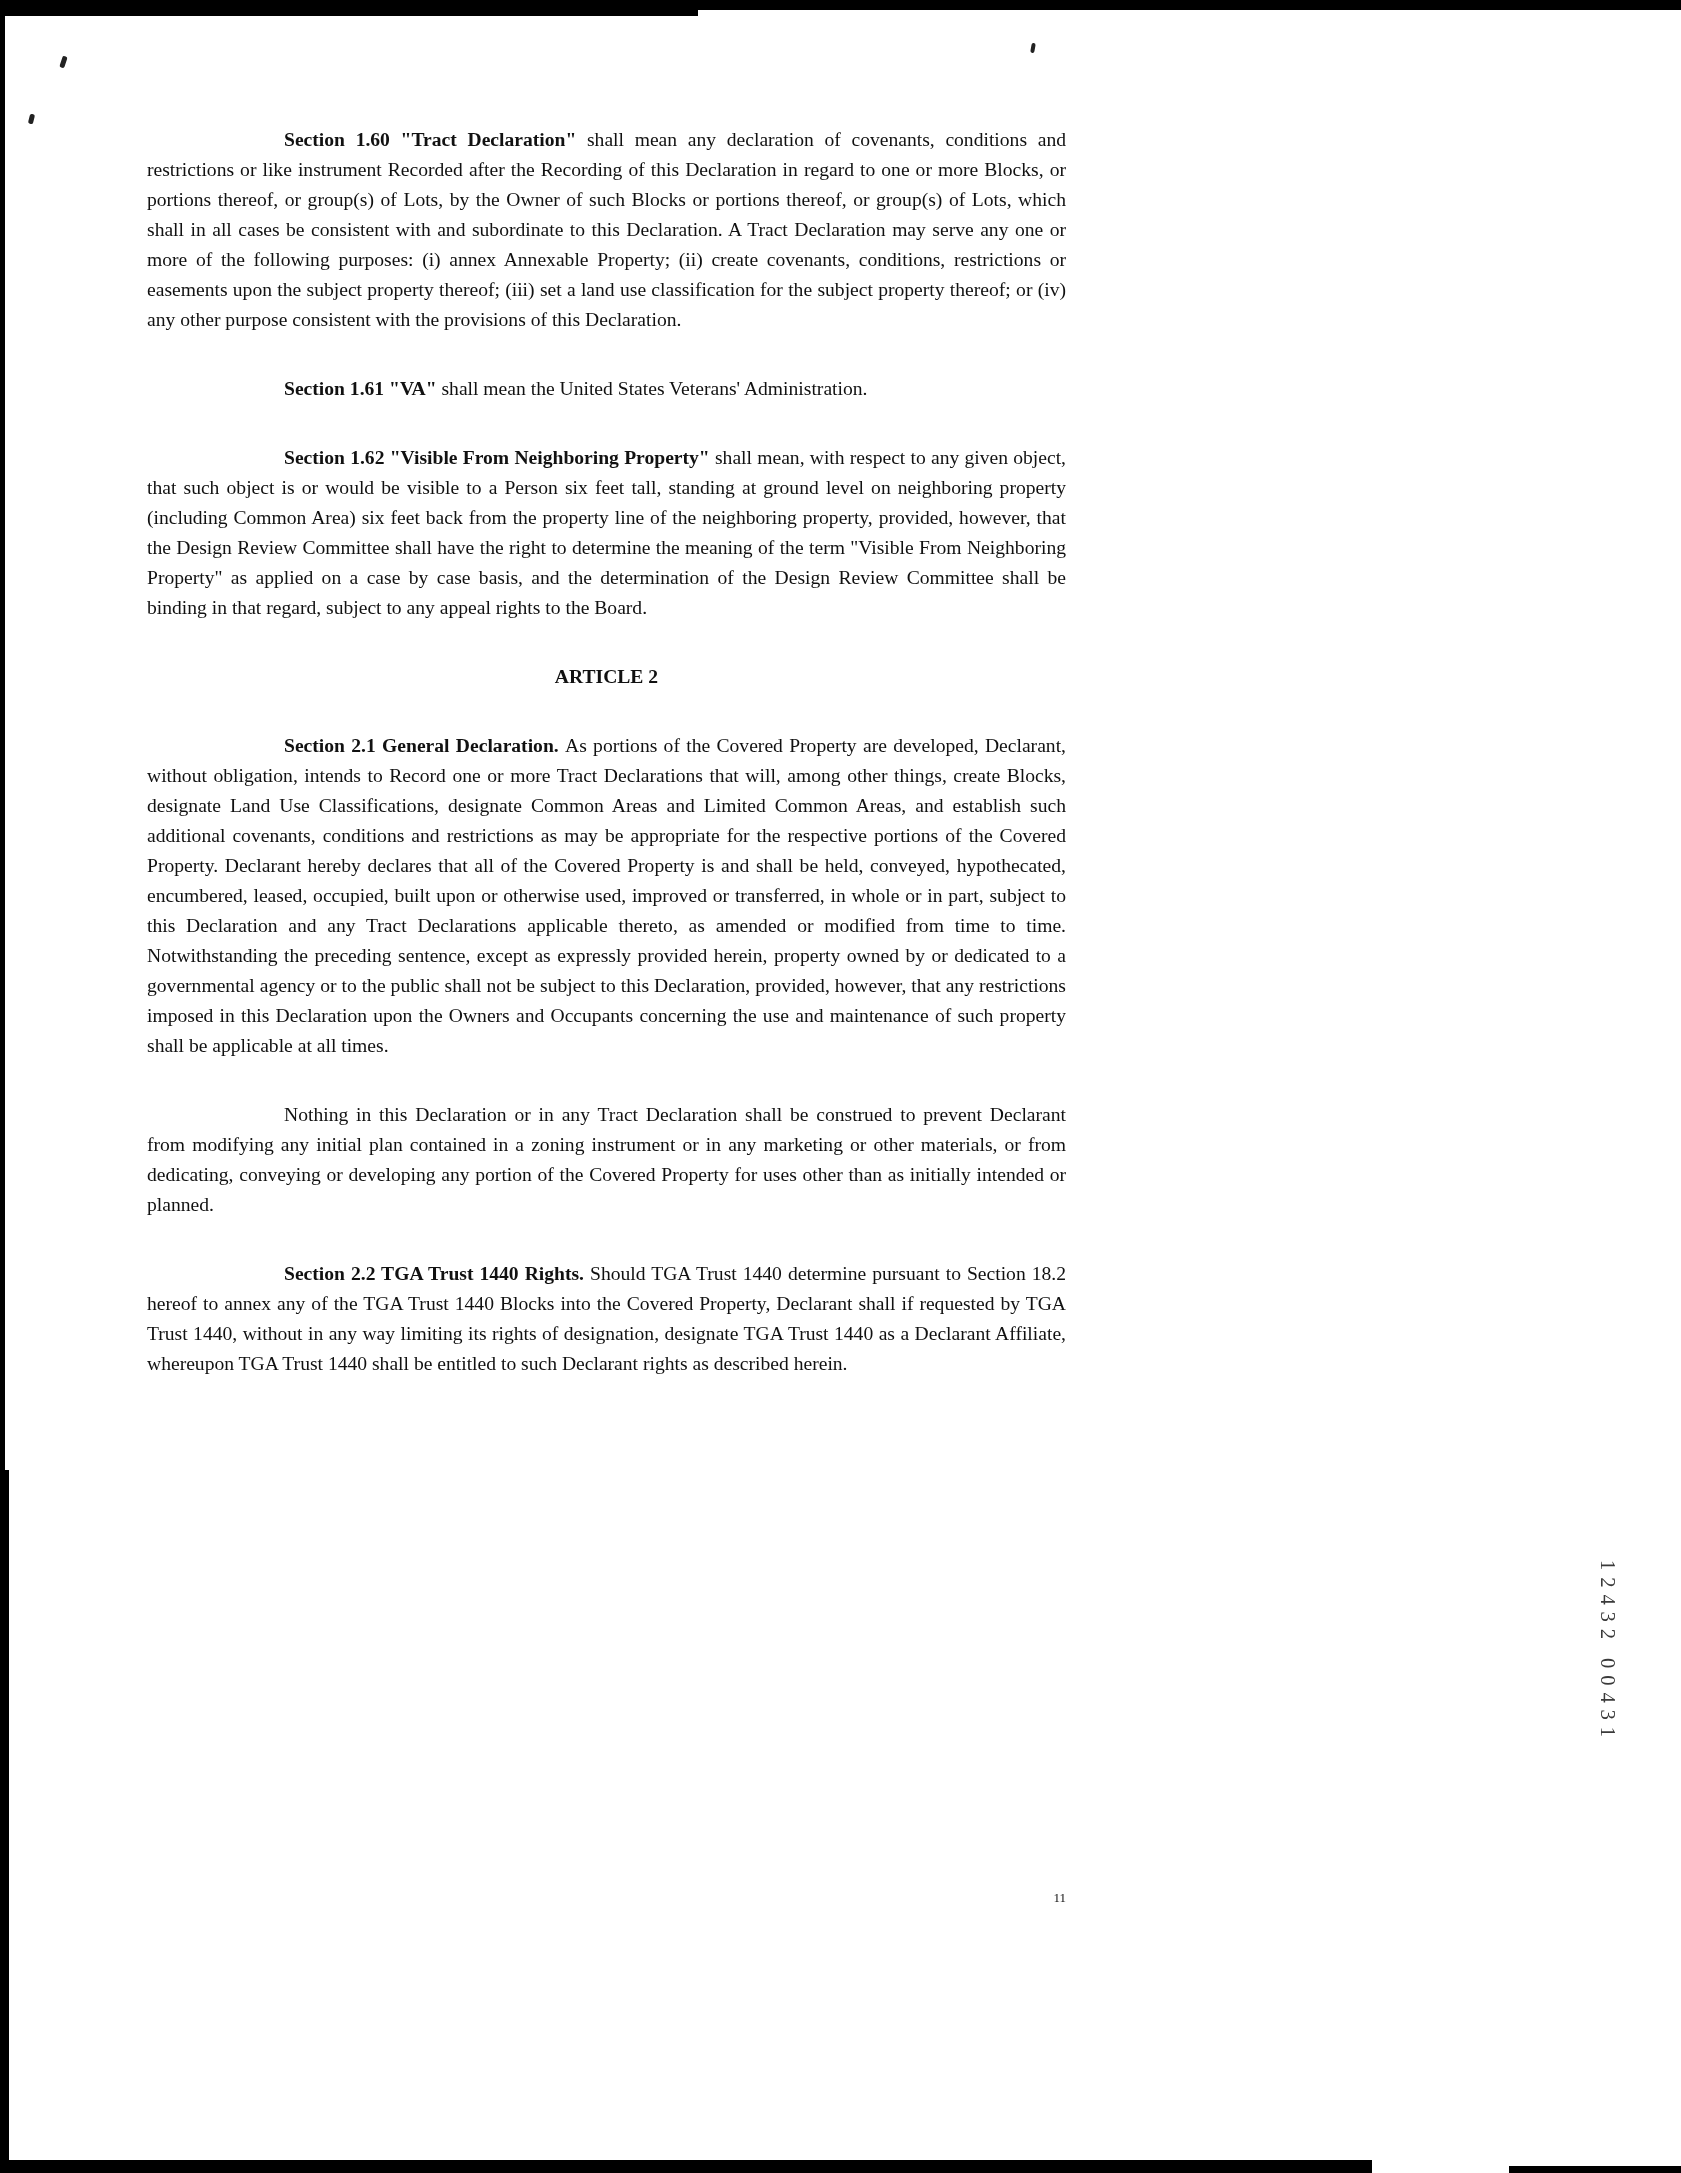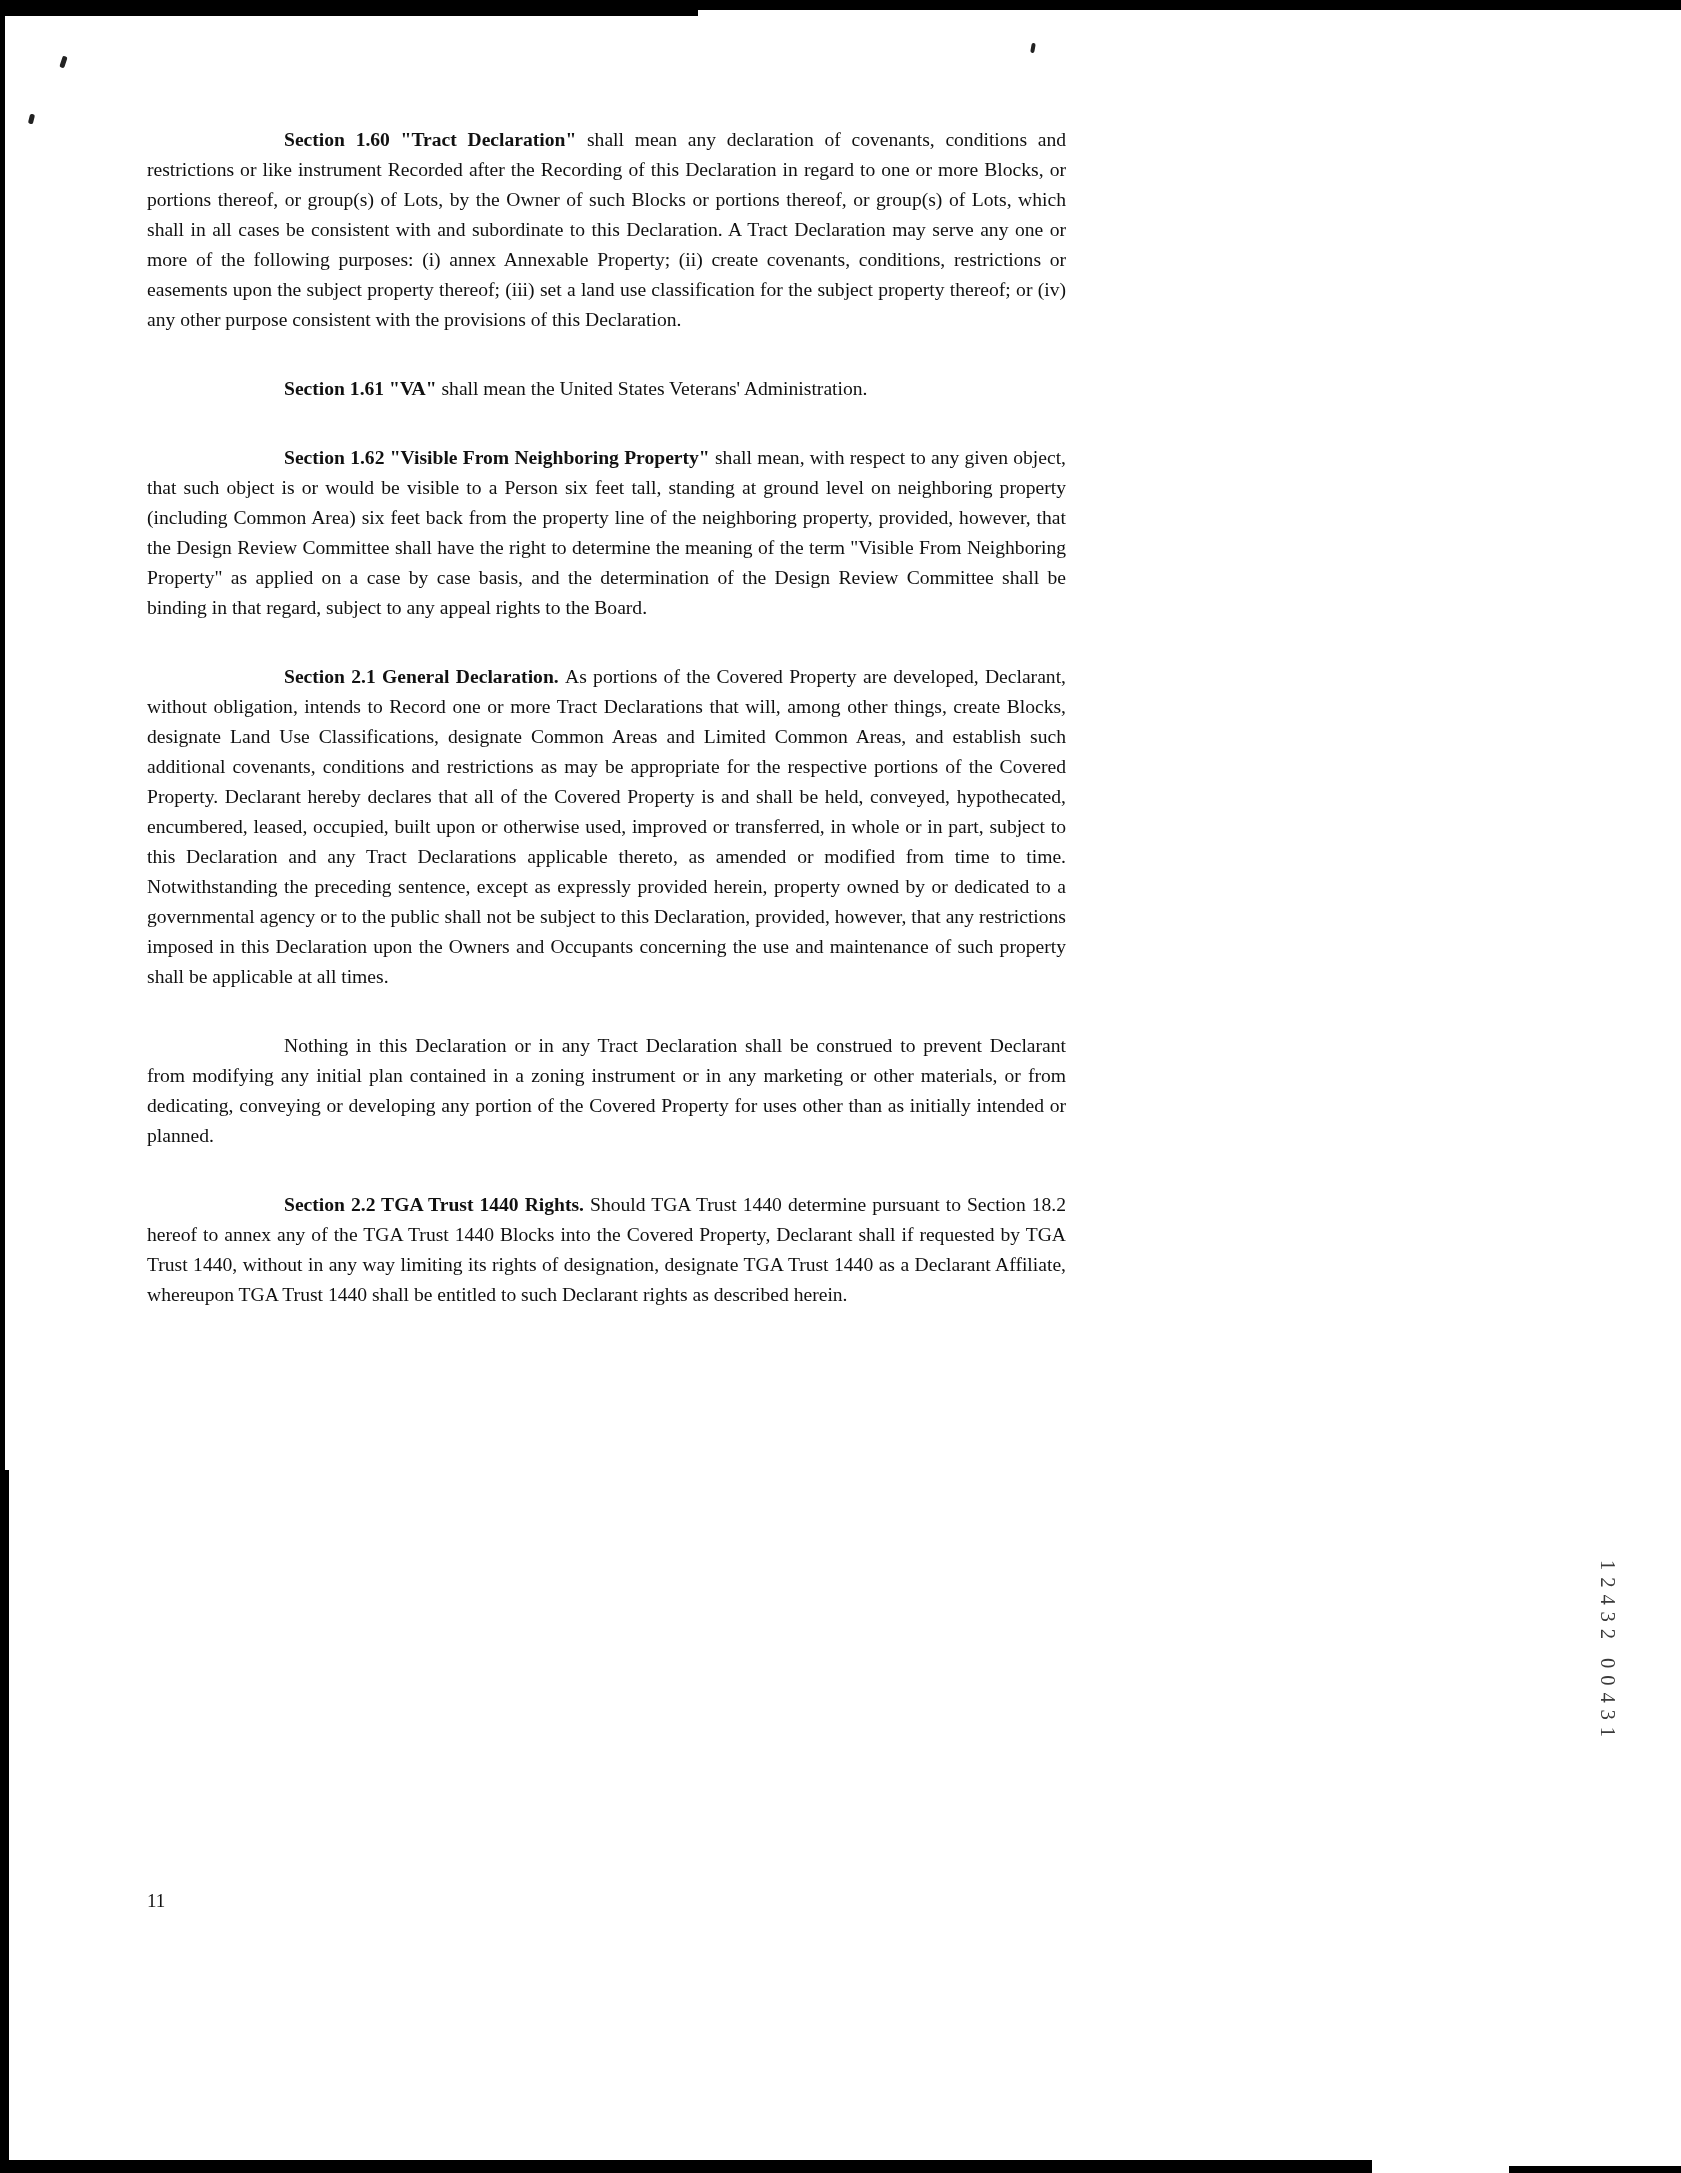--- a/index.html
+++ b/index.html
@@ -55,22 +55,22 @@
     text-align: center;
     font-weight: bold;
     font-size: 19.6px;
     line-height: 30px;
   }
   .page-number {
     position: absolute;
     left: 147px;
     top: 1890px;
     width: 919px;
-    text-align: left;
-    font-size: 19px;
+    text-align: right;
+    font-size: 13px;
   }
   .margin-code {
     position: absolute;
     left: 1596px;
     top: 1560px;
     height: 294px;
     writing-mode: vertical-rl;
     font-family: "Liberation Serif", serif;
     font-size: 20.6px;
     letter-spacing: 6.9px;
@@ -94,20 +94,21 @@
   <div class="speck speck-3"></div>
 
   <main class="text-block">
 
     <p class="para indent"><b>Section 1.60  "Tract Declaration" </b><span>shall mean any declaration of covenants, conditions and restrictions or like instrument Recorded after the Recording of this Declaration in regard to one or more Blocks, or portions thereof, or group(s) of Lots, by the Owner of such Blocks or portions thereof, or group(s) of Lots, which shall in all cases be consistent with and subordinate to this Declaration.  A Tract Declaration may serve any one or more of the following purposes: (i) annex Annexable Property; (ii) create covenants, conditions, restrictions or easements upon the subject property thereof; (iii) set a land use classification for the subject property thereof; or (iv) any other purpose consistent with the provisions of this Declaration.</span></p>
 
     <p class="para indent"><b>Section 1.61  "VA" </b><span>shall mean the United States Veterans' Administration.</span></p>
 
     <p class="para indent"><b>Section 1.62  "Visible From Neighboring Property" </b><span>shall mean, with respect to any given object, that such object is or would be visible to a Person six feet tall, standing at ground level on neighboring property (including Common Area) six feet back from the property line of the neighboring property, provided, however, that the Design Review Committee shall have the right to determine the meaning of the term "Visible From Neighboring Property" as applied on a case by case basis, and the determination of the Design Review Committee shall be binding in that regard, subject to any appeal rights to the Board.</span></p>
 
+    <h2 class="heading">ARTICLE 2</h2>
 
 
     <p class="para indent"><b>Section 2.1   General Declaration.  </b><span>As portions of the Covered Property are developed, Declarant, without obligation, intends to Record one or more Tract Declarations that will, among other things, create Blocks, designate Land Use Classifications, designate Common Areas and Limited Common Areas, and establish such additional covenants, conditions and restrictions as may be appropriate for the respective portions of the Covered Property. Declarant hereby declares that all of the Covered Property is and shall be held, conveyed, hypothecated, encumbered, leased, occupied, built upon or otherwise used, improved or transferred, in whole or in part, subject to this Declaration and any Tract Declarations  applicable thereto, as amended or modified from time to time. Notwithstanding the preceding sentence, except as expressly provided herein, property owned by or dedicated to a governmental agency or to the public shall not be subject to this Declaration, provided, however, that any restrictions imposed in this Declaration upon the Owners and Occupants concerning the use and maintenance of such property shall be applicable at all times.</span></p>
 
     <p class="para indent"><span>Nothing in this Declaration or in any Tract Declaration shall be construed to prevent Declarant from modifying any initial plan contained in a zoning instrument or in any marketing or other materials, or from dedicating, conveying or developing any portion of the Covered Property for uses other than as initially intended or planned.</span></p>
 
     <p class="para indent"><b>Section 2.2   TGA Trust 1440 Rights.  </b><span>Should TGA Trust 1440 determine pursuant to Section 18.2 hereof to annex any of the TGA Trust 1440 Blocks into the Covered Property, Declarant shall if requested by TGA Trust 1440, without in any way limiting its rights of designation, designate TGA Trust 1440 as a Declarant Affiliate, whereupon TGA Trust 1440 shall be entitled to such Declarant rights as described herein.</span></p>
 
   </main>
 

